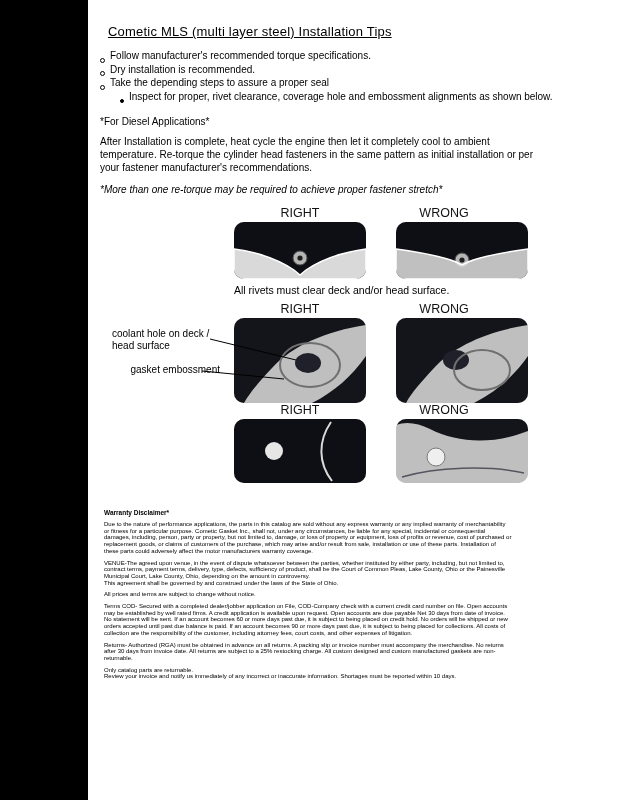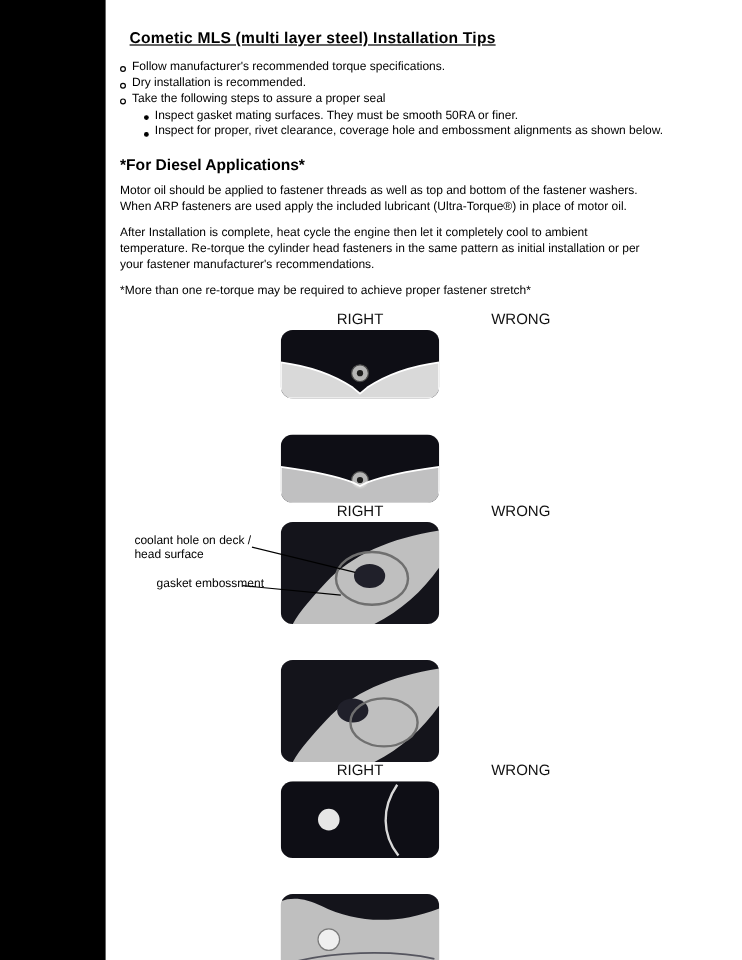--- a/index.html
+++ b/index.html
@@ -5,39 +5,39 @@
   * { margin:0; padding:0; box-sizing:border-box; }
   html,body { background:#ffffff; }
   .page {
     position:relative; width:618px; height:800px; background:#ffffff;
     font-family:"Liberation Sans", sans-serif; color:#000; overflow:hidden;
   }
   .spine { position:absolute; left:0; top:0; width:88px; height:800px; background:#000; }
   .content { position:absolute; left:96px; top:0; width:478px; padding-top:24px; }
 
   .title {
-    font-size:13px; font-weight:bold; text-decoration:underline;
+    font-size:13px; font-weight:normal; text-decoration:underline;
     margin:0 0 10px 12px; letter-spacing:.2px;
   }
-  .bullet { display:flex; align-items:center; font-size:10px; line-height:13.5px; margin-left:4px; }
+  .bullet { display:flex; align-items:flex-end; font-size:10px; line-height:13.5px; margin-left:4px; }
   .bullet .mark {
     flex:0 0 auto; width:5px; height:5px; border:1px solid #000; border-radius:50%;
     margin:4px 5px 0 0; background:transparent;
   }
   .subbullet { margin-left:24px; }
   .subbullet .mark { width:4px; height:4px; background:#000; }
 
-  .h2 { font-size:13px; font-weight:bold; margin:13px 0 8px 4px; }
+  .h2 { font-size:10px; font-weight:normal; margin:13px 0 8px 4px; }
   .para { font-size:10px; line-height:13px; margin:0 0 9px 4px; width:442px; }
-  .note { font-size:10px; line-height:13px; margin:3px 0 10px 4px; }
+  .note { font-size:10px; line-height:13px; margin:3px 0 10px 4px;font-style:italic; }
 
   .diagrams { margin-left:138px; width:300px; }
-  .dg-heads { display:flex; gap:2px; }
+  .dg-heads { display:flex; gap:12px; }
   .dg-heads span { width:132px; text-align:center; font-size:12.5px; color:#111; }
-  .dg-row { display:flex; gap:30px; position:relative; margin-top:2px;flex-direction:column; }
+  .dg-row { display:flex; gap:30px; position:relative; margin-top:2px; }
   .tile { width:132px; border-radius:10px; overflow:hidden; line-height:0; background:#bfbfbf; }
   .tile svg { display:block; }
   .caption { font-size:10.5px; line-height:13px; margin:5px 0 5px 0; }
   .caption.wrap { width:252px; }
 
   .row2-labels {
     position:absolute; left:-122px; top:10px; width:108px;
     font-size:10px; line-height:12px;
   }
   .row2-labels .lbl2 { margin-top:12px;text-align:right; }
@@ -63,33 +63,28 @@
     <div class="bullet">
       <span class="mark"></span>
       <span>Follow manufacturer's recommended torque specifications.</span>
     </div>
     <div class="bullet">
       <span class="mark"></span>
       <span>Dry installation is recommended.</span>
     </div>
     <div class="bullet">
       <span class="mark"></span>
-      <span>Take the following steps to assure a proper seal</span>
-    </div>
-    <div class="bullet subbullet">
-      <span class="mark"></span>
-      <span>Inspect gasket mating surfaces.  They must be smooth 50RA or finer.</span>
+      <span>Take the depending steps to assure a proper seal</span>
     </div>
     <div class="bullet subbullet">
       <span class="mark"></span>
       <span>Inspect for proper, rivet clearance, coverage hole and embossment alignments as shown below.</span>
     </div>
 
     <div class="h2">*For Diesel Applications*</div>
-    <p class="para">Motor oil should be applied to fastener threads as well as top and bottom of the fastener washers. When ARP fasteners are used apply the included lubricant (Ultra-Torque®) in place of motor oil.</p>
     <p class="para">After Installation is complete, heat cycle the engine then let it completely cool to ambient temperature. Re-torque the cylinder head fasteners in the same pattern as initial installation or per your fastener manufacturer's recommendations.</p>
     <p class="note">*More than one re-torque may be required to achieve proper fastener stretch*</p>
 
     <div class="diagrams">
 
       <div class="dg-heads">
         <span>RIGHT</span>
         <span>WRONG</span>
       </div>
       <div class="dg-row">
@@ -103,20 +98,21 @@
         </div>
         <div class="tile">
           <svg viewBox="0 0 132 57" width="132" height="57">
             <rect width="132" height="57" fill="#0e0e15"></rect>
             <circle cx="66" cy="38" r="7" fill="#b5b5b5" stroke="#4a4a4a"></circle>
             <circle cx="66" cy="38" r="2.6" fill="#1e1e1e"></circle>
             <path d="M0,27 C30,31 50,36 60,40 L66,43 L72,40 C82,36 102,31 132,27 L132,57 L0,57 Z" fill="#d9d9d9" fill-opacity="0.88" stroke="#ffffff" stroke-width="1.5"></path>
           </svg>
         </div>
       </div>
+      <div class="caption">All rivets must clear deck and/or head surface.</div>
 
       <div class="dg-heads">
         <span>RIGHT</span>
         <span>WRONG</span>
       </div>
       <div class="dg-row">
         <svg class="leader-svg">
           <line x1="100" y1="21" x2="186" y2="42" stroke="#000" stroke-width="1"></line>
           <line x1="92" y1="53" x2="174" y2="61" stroke="#000" stroke-width="1"></line>
         </svg>

